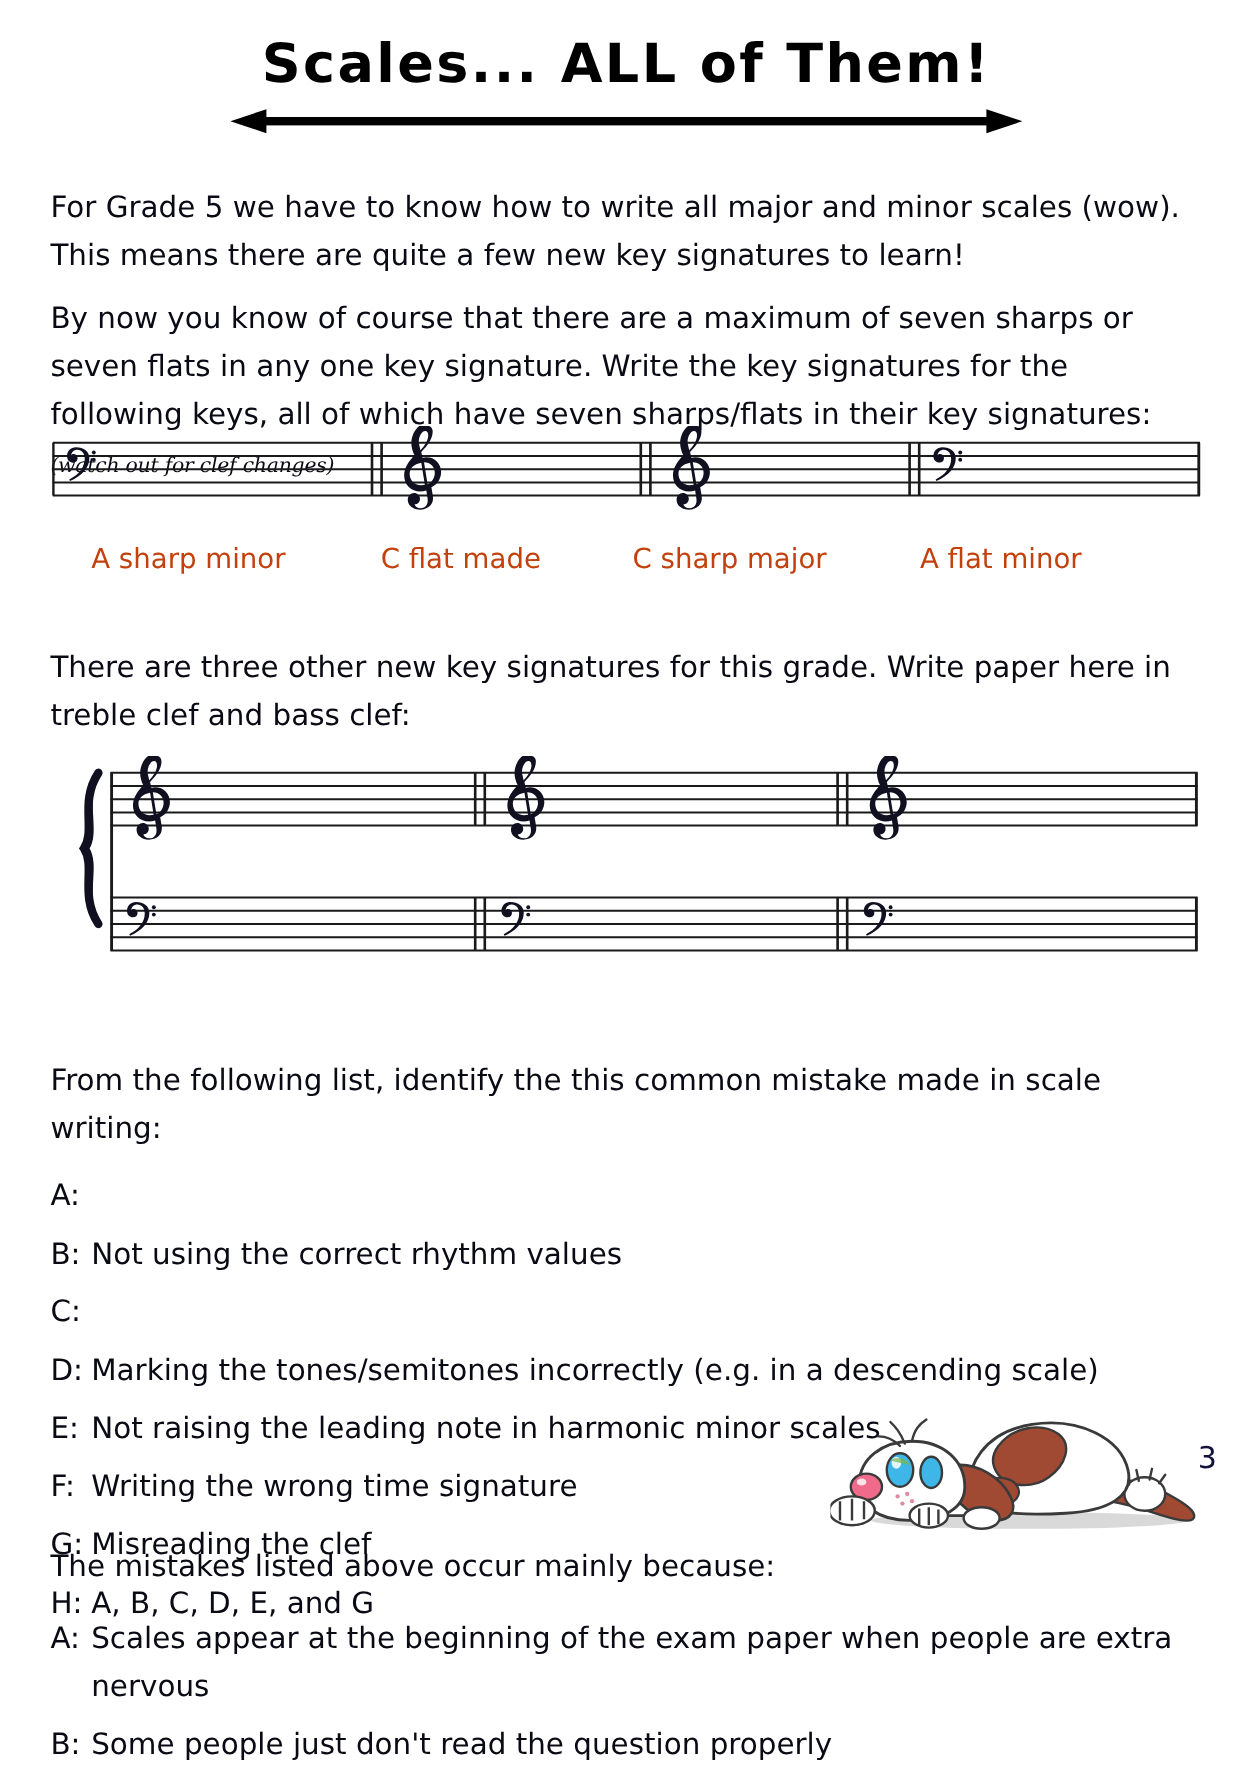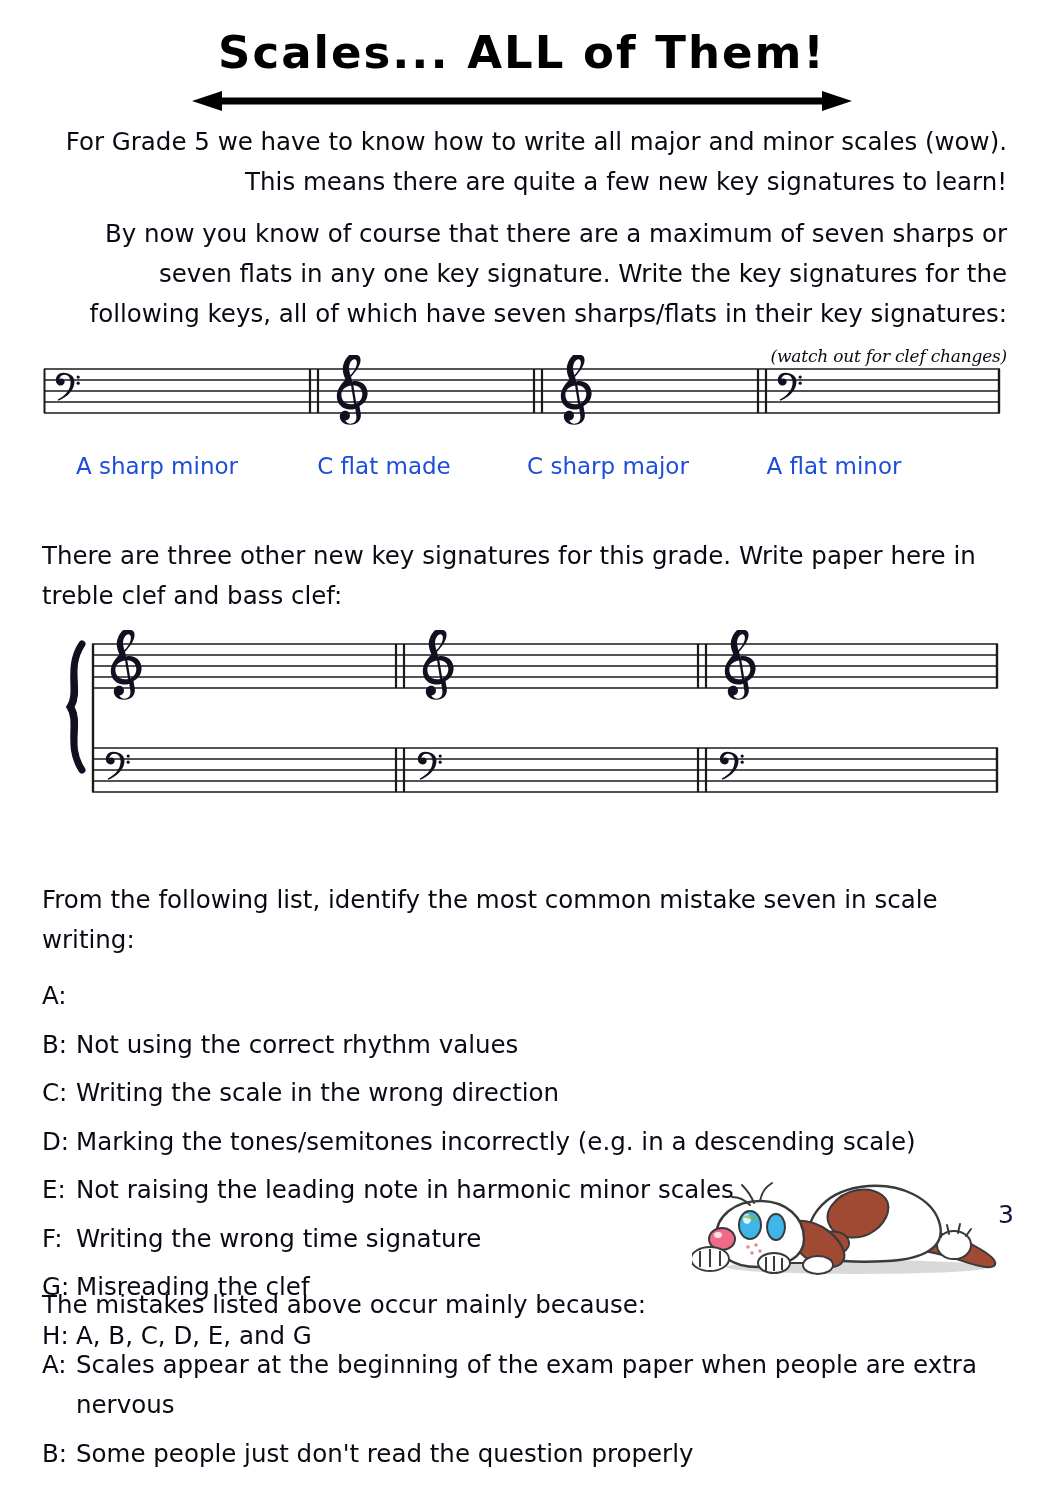--- a/index.html
+++ b/index.html
@@ -84,21 +84,21 @@
   .system {
     position: absolute;
   }
   .staff-svg {
     display: block;
   }
   .label-row {
     position: absolute;
     display: flex;
     font-size: 23px;
-    color: #1d4ed8;
+    color: #c2410c;
     font-family: "DejaVu Sans", sans-serif;
   }
   .label-cell {
     text-align: center;
   }
 
   
   .dog {
     position: absolute;
     left: 692px;
@@ -125,21 +125,21 @@
     <div class="title">Scales... ALL of Them!</div>
     <svg class="title-arrow" viewBox="0 0 660 26">
       <g fill="#000000">
         <polygon points="0,13 30,3 30,23"></polygon>
         <polygon points="660,13 630,3 630,23"></polygon>
         <rect x="24" y="9.5" width="612" height="7"></rect>
       </g>
     </svg>
   </div>
 
-  <div class="body-text" style="top:122px;text-align:right;">
+  <div class="body-text" style="top:153px;">
     <p class="para">For Grade 5 we have to know how to write all major and minor scales (wow). This means there are quite a few new key signatures to learn!</p>
     <p class="para"><span>By now you know of course that there are a maximum of seven sharps or seven flats in any one key signature. Write the key signatures for the following keys, all of which have seven sharps/flats in their key signatures:</span> <span class="inline-note">(watch out for clef changes)</span></p>
   </div>
 
   <div class="system" style="left:42px; top:352px;">
     <svg class="staff-svg" width="960" height="100" viewBox="0 0 960 100">
 
       <g stroke="#1a1a1a" stroke-width="1.7">
         <line x1="2" y1="17" x2="958" y2="17"></line>
         <line x1="2" y1="28" x2="958" y2="28"></line>
@@ -269,32 +269,31 @@
 
       <g stroke="#1a1a1a" stroke-width="2.4">
         <line x1="937" y1="32" x2="937" y2="76"></line>
         <line x1="937" y1="136" x2="937" y2="180"></line>
       </g>
     </svg>
   </div>
 
 
   <div class="body-text" style="top:880px; width:940px;">
-    <p class="para" style="margin-bottom:16px;">From the following list, identify the most common mistake seven in scale writing:</p>
+    <p class="para" style="margin-bottom:16px;">From the following list, identify the this common mistake made in scale writing:</p>
 
     <div class="opt-row">
       <span class="opt-letter">A:</span>
     </div>
     <div class="opt-row">
       <span class="opt-letter">B:</span>
       <span class="opt-text">Not using the correct rhythm values</span>
     </div>
     <div class="opt-row">
       <span class="opt-letter">C:</span>
-      <span class="opt-text">Writing the scale in the wrong direction</span>
     </div>
     <div class="opt-row">
       <span class="opt-letter">D:</span>
       <span class="opt-text">Marking the tones/semitones incorrectly (e.g. in a descending scale)</span>
     </div>
     <div class="opt-row">
       <span class="opt-letter">E:</span>
       <span class="opt-text">Not raising the leading note in harmonic minor scales</span>
     </div>
     <div class="opt-row">

